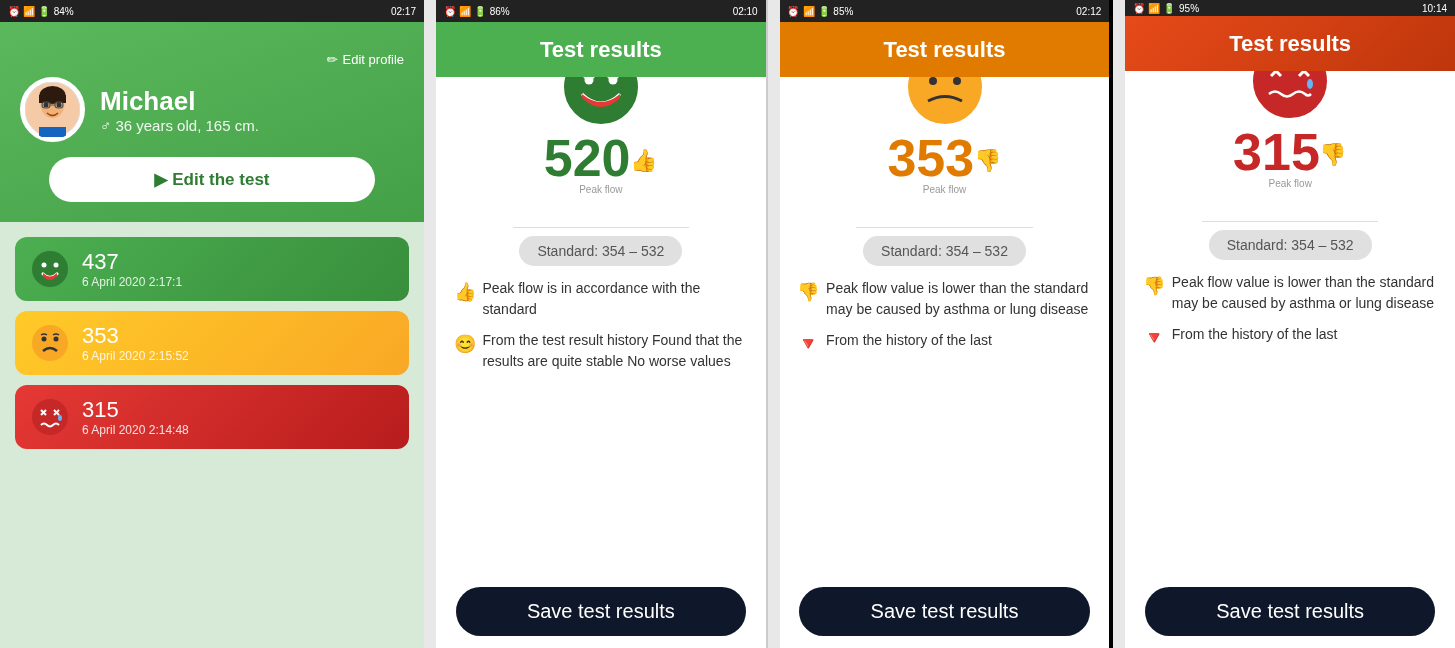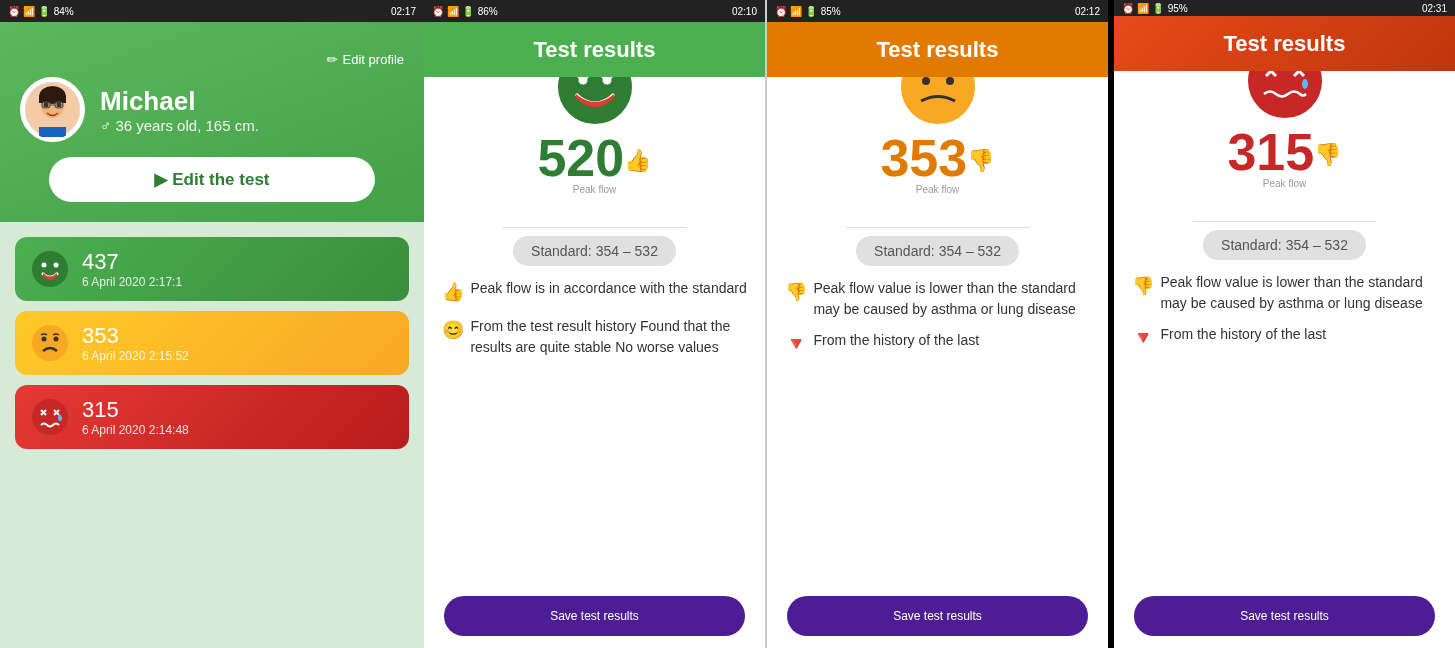--- a/index.html
+++ b/index.html
@@ -159,20 +159,21 @@
       display: flex;
       flex: 1;
       flex-direction: row;
     }
 
     .result-panel {
       flex: 1;
       display: flex;
       flex-direction: column;
       border-right: 1px solid #ddd;
+      padding-left: 12px;
     }
 
     .result-panel:last-child {
       border-right: none;
     }
 
     .result-header {
       height: 55px;
       display: flex;
       align-items: center;
@@ -278,26 +279,26 @@
 
     .save-btn-area {
       width: 100%;
       padding: 10px 0 12px 0;
       background: #fff;
       display: flex;
       justify-content: center;
     }
 
     .save-btn {
-      background: #4c1d95;
+      background: #0f172a;
       color: #fff;
       border: none;
       border-radius: 30px;
       padding: 13px 30px;
-      font-size: 12px;
+      font-size: 20px;
       cursor: pointer;
       width: 88%;
     }
   </style>
 </head>
 <body>
 
 <div class="panels-wrapper">
 
   <div class="left-panel">
@@ -447,21 +448,21 @@
             <span class="desc-icon">😊</span>
             <span>From the test result history Found that the results are quite stable No worse values</span>
           </div>
         </div>
       </div>
       <div class="save-btn-area">
         <button class="save-btn">Save test results</button>
       </div>
     </div>
 
-    <div class="result-panel" style="border-right:6px solid #000000;">
+    <div class="result-panel" style="border-right:4px solid #000000;">
 
       <div style="height:22px; background:#222; display:flex; align-items:center; justify-content:space-between; padding:0 8px; font-size:10px; color:#fff;">
         <span>⏰ 📶 🔋 85%</span>
         <span>02:12</span>
       </div>
       <div class="result-header result-header-orange">
         <span class="result-header-title">Test results</span>
       </div>
       <div class="result-body">
         <div class="result-emoji-container">
@@ -495,21 +496,21 @@
       </div>
       <div class="save-btn-area">
         <button class="save-btn">Save test results</button>
       </div>
     </div>
 
     <div class="result-panel">
 
       <div style="height:16px; background:#222; display:flex; align-items:center; justify-content:space-between; padding:0 8px; font-size:10px; color:#fff;">
         <span>⏰ 📶 🔋 95%</span>
-        <span>02:31</span>
+        <span>10:14</span>
       </div>
       <div class="result-header result-header-red">
         <span class="result-header-title">Test results</span>
       </div>
       <div class="result-body">
         <div class="result-emoji-container">
           <svg width="78" height="78" viewBox="0 0 78 78">
             <circle cx="39" cy="39" r="38" fill="#c62828" stroke="#fff" stroke-width="2"></circle>
 
             <line x1="20" y1="24" x2="30" y2="34" stroke="#fff" stroke-width="3"></line>

